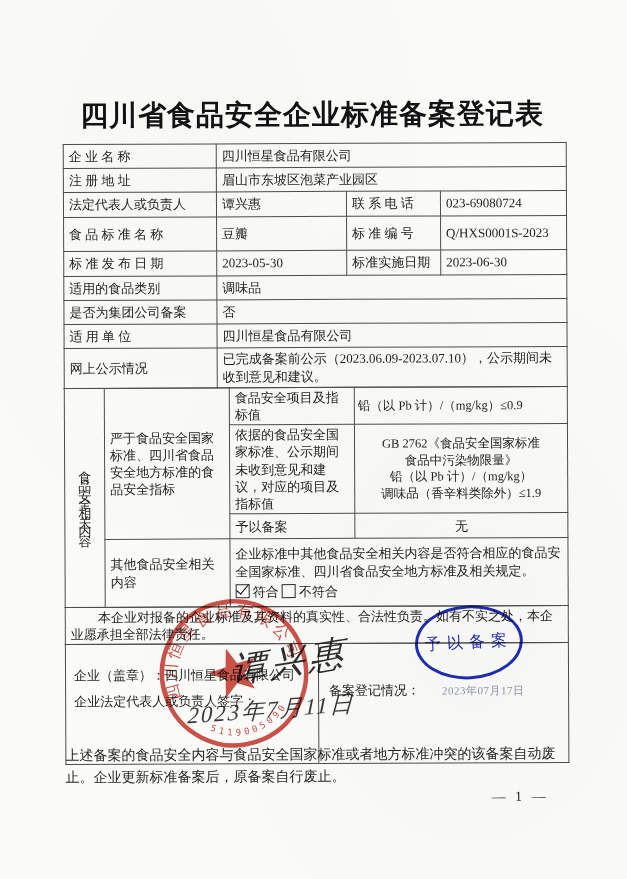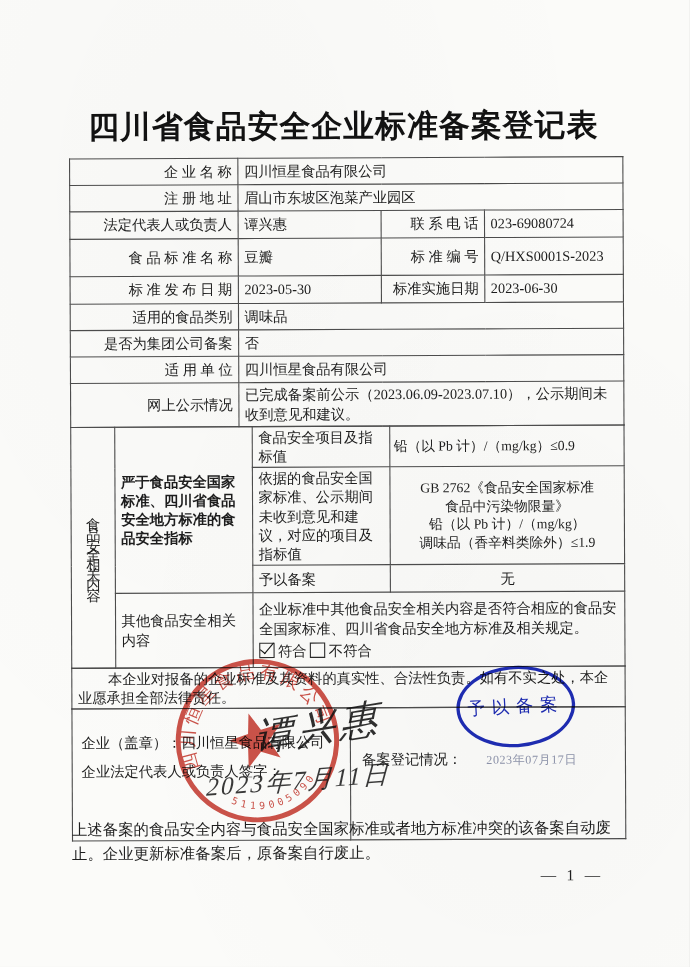--- a/index.html
+++ b/index.html
@@ -18,27 +18,27 @@
     font-family:"Liberation Sans","DejaVu Sans",sans-serif;
     font-size:28px;font-weight:700;letter-spacing:1px;color:#121212;
   }
   .tablewrap{position:absolute;left:64px;top:143px;width:505px;}
   table.tbl{border-collapse:collapse;table-layout:fixed;width:503px;margin-top:-1px;}
   table.tbl:first-child{margin-top:0;}
   .tbl td{
     border:1px solid #4c4c4c;font-size:13px;line-height:1.32;color:#1d1d1d;
     padding:1px 5px;overflow:hidden;vertical-align:middle;
   }
-  .lab{text-align:right;}
+  .lab{text-align:left;}
   .val{text-align:left;}
   tr.h24{height:24px} tr.h25{height:25px} tr.h34{height:34px} tr.h40{height:40px}
   tr.h68{height:68px} tr.h70{height:70px} tr.h120{height:120px}
   .vcell{text-align:center;}
   .vcell span{writing-mode:vertical-rl;text-orientation:upright;letter-spacing:9px;font-size:13px;display:inline-block;}
-  .subhdr{vertical-align:top;padding-top:4px;font-weight:bold;}
+  .subhdr{vertical-align:top;padding-top:4px;}
   .ctr{text-align:center;}
   .opts{margin-top:3px;}
   .opt2{}
   .cb{width:12px;height:12px;border:1.4px solid #2a2a2a;display:inline-block;position:relative;margin-right:3px;vertical-align:-2px;background:transparent;}
   .tick{position:absolute;left:3px;top:-4px;width:5px;height:12px;border-right:1.8px solid #161616;border-bottom:1.8px solid #161616;transform:rotate(40deg);}
   .decl{text-indent:2.1em;line-height:1.45;}
   .sigcell{position:relative;vertical-align:top;}
   .sigline1{position:absolute;left:8px;top:22px;white-space:nowrap;}
   .sigline2{position:absolute;left:8px;top:48px;white-space:nowrap;}
   .regline{position:absolute;left:10px;top:26px;white-space:nowrap;margin-top:12px;}

